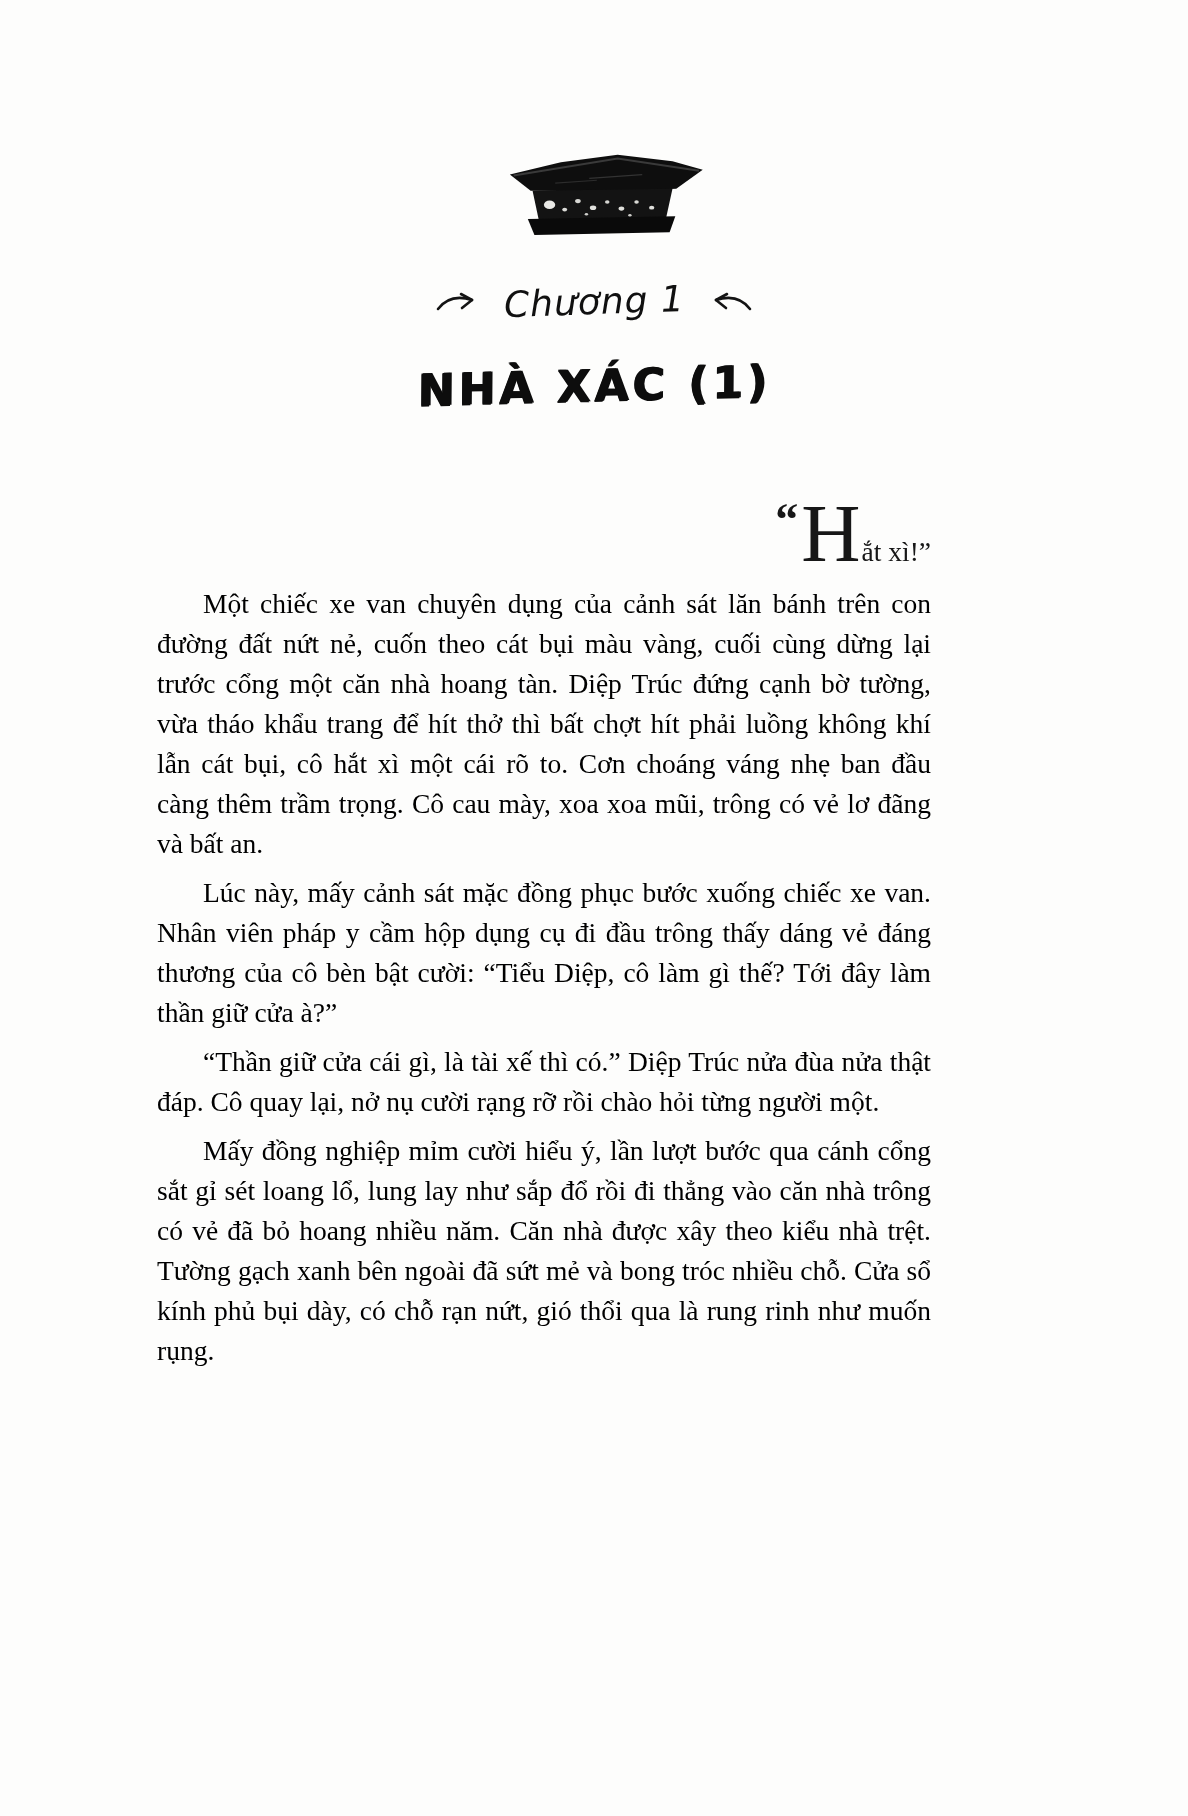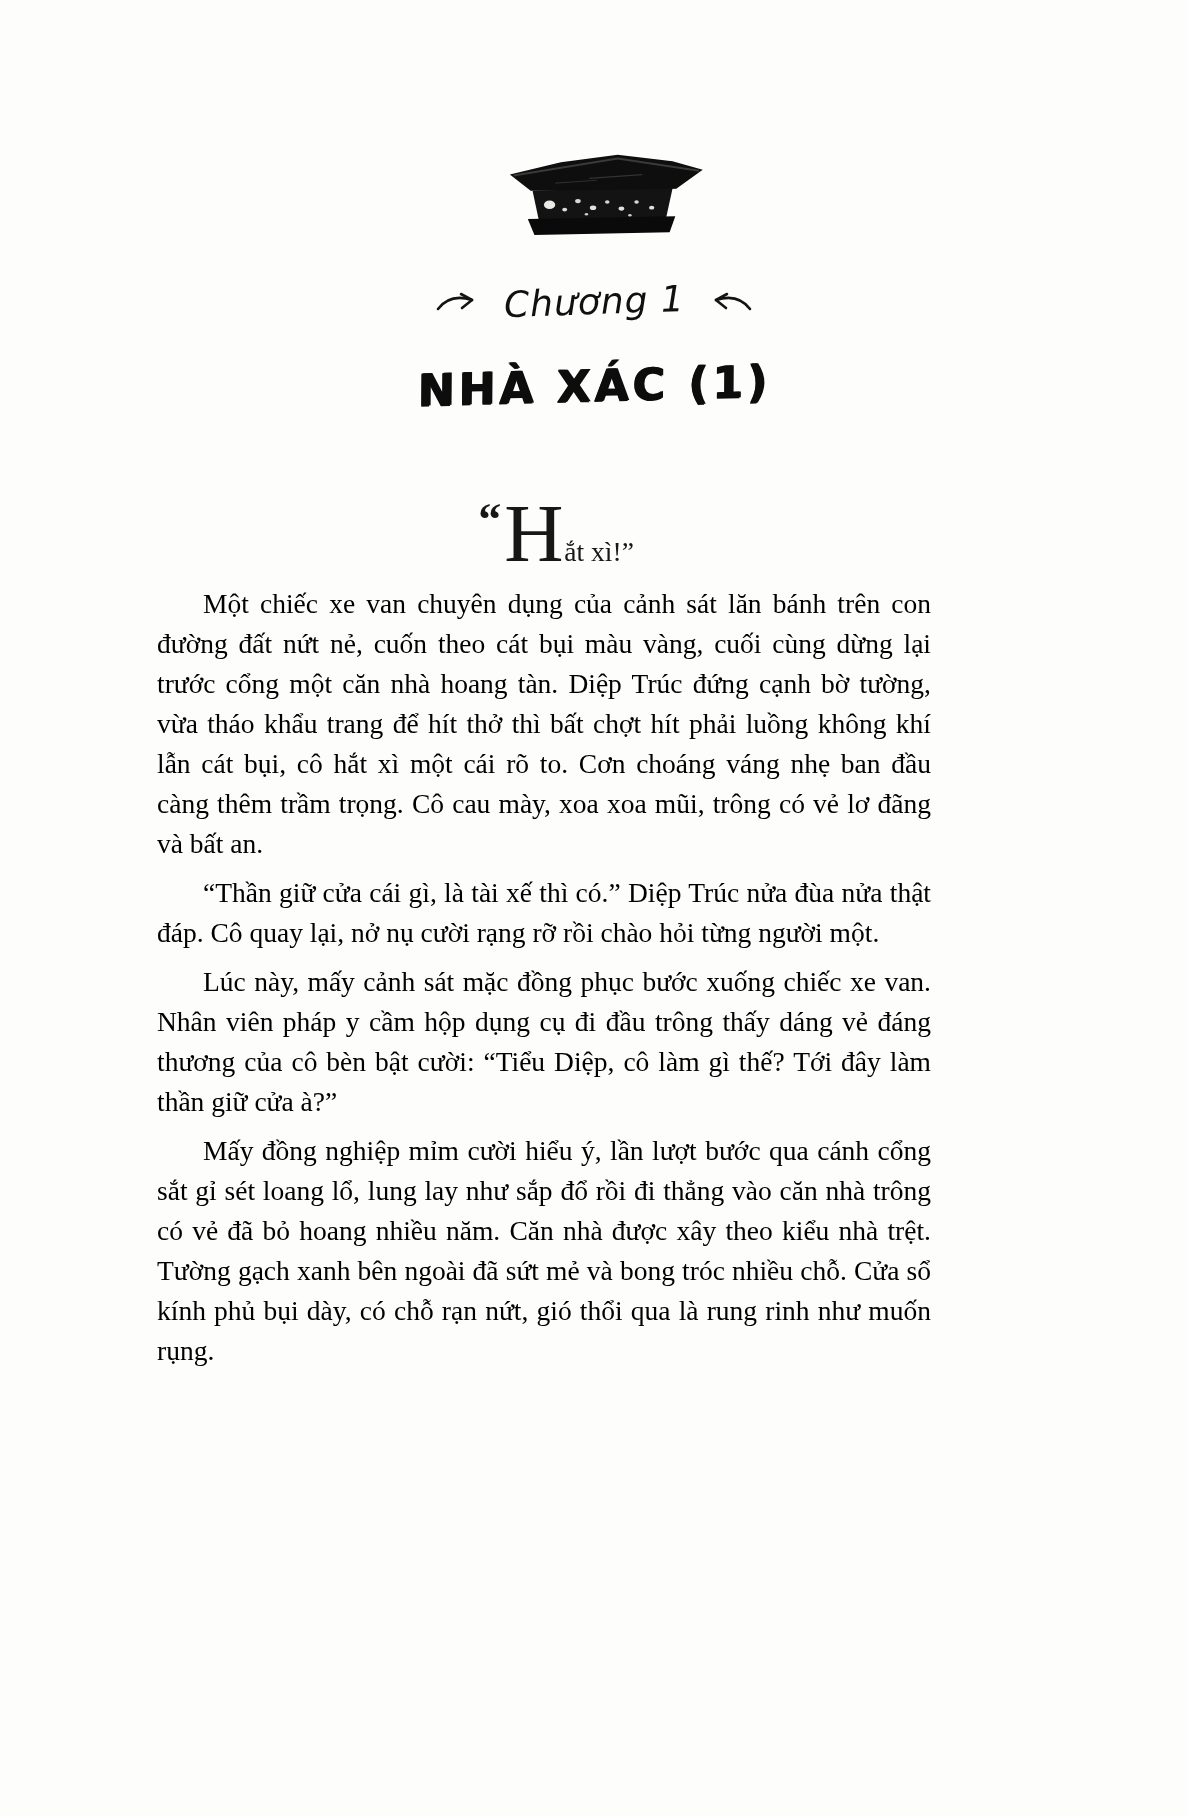--- a/index.html
+++ b/index.html
@@ -68,21 +68,21 @@
   .body-text {
     position: absolute;
     top: 498px;
     left: 157px;
     width: 774px;
     font-size: 27.5px;
     line-height: 40px;
     text-align: justify;
   }
   .opening {
-    text-align: center;
+    text-align: right;
     margin-left: 24px;
     margin-bottom: 12px;
     white-space: nowrap;
   }
   .bigquote {
     font-size: 46px;
     font-weight: bold;
     position: relative;
     top: -26px;
     margin-right: 3px;
@@ -146,18 +146,18 @@
       </svg>
     </span>
   </div>
 
   <h1 class="title">NHÀ XÁC (1)</h1>
 
   <div class="body-text">
     <p class="opening"><span class="bigquote">“</span><span class="dropcap">H</span><span class="opening-rest">ắt xì!”</span></p>
 
     <p class="para">Một chiếc xe van chuyên dụng của cảnh sát lăn bánh trên con đường đất nứt nẻ, cuốn theo cát bụi màu vàng, cuối cùng dừng lại trước cổng một căn nhà hoang tàn. Diệp Trúc đứng cạnh bờ tường, vừa tháo khẩu trang để hít thở thì bất chợt hít phải luồng không khí lẫn cát bụi, cô hắt xì một cái rõ to. Cơn choáng váng nhẹ ban đầu càng thêm trầm trọng. Cô cau mày, xoa xoa mũi, trông có vẻ lơ đãng và bất an.</p>
+    <p class="para">Lúc này, mấy cảnh sát mặc đồng phục bước xuống chiếc xe van. Nhân viên pháp y cầm hộp dụng cụ đi đầu trông thấy dáng vẻ đáng thương của cô bèn bật cười: “Tiểu Diệp, cô làm gì thế? Tới đây làm thần giữ cửa à?”</p>
     <p class="para">“Thần giữ cửa cái gì, là tài xế thì có.” Diệp Trúc nửa đùa nửa thật đáp. Cô quay lại, nở nụ cười rạng rỡ rồi chào hỏi từng người một.</p>
-    <p class="para">Lúc này, mấy cảnh sát mặc đồng phục bước xuống chiếc xe van. Nhân viên pháp y cầm hộp dụng cụ đi đầu trông thấy dáng vẻ đáng thương của cô bèn bật cười: “Tiểu Diệp, cô làm gì thế? Tới đây làm thần giữ cửa à?”</p>
     <p class="para">Mấy đồng nghiệp mỉm cười hiểu ý, lần lượt bước qua cánh cổng sắt gỉ sét loang lổ, lung lay như sắp đổ rồi đi thẳng vào căn nhà trông có vẻ đã bỏ hoang nhiều năm. Căn nhà được xây theo kiểu nhà trệt. Tường gạch xanh bên ngoài đã sứt mẻ và bong tróc nhiều chỗ. Cửa sổ kính phủ bụi dày, có chỗ rạn nứt, gió thổi qua là rung rinh như muốn rụng.</p>
   </div>
 
 </div>
 
 </body></html>

